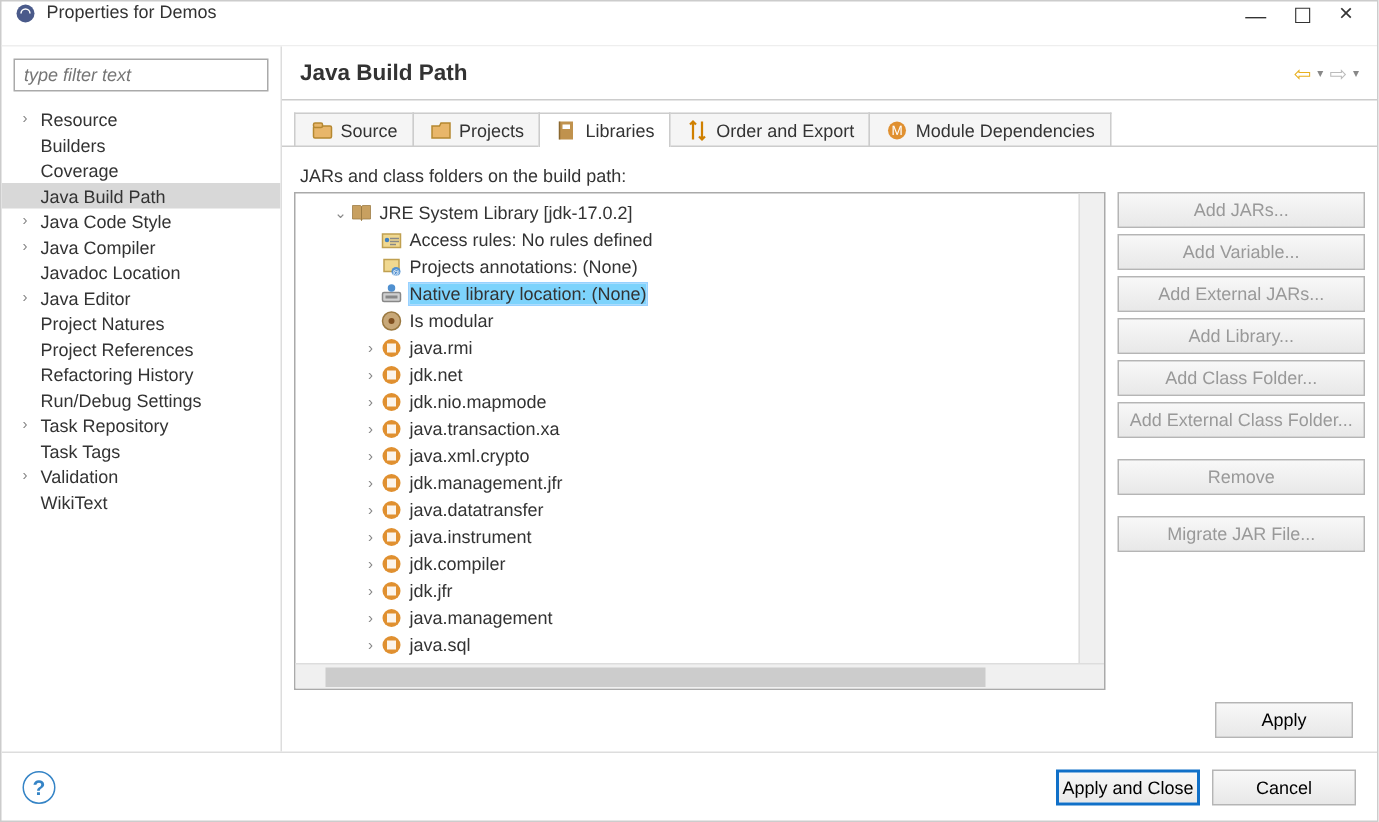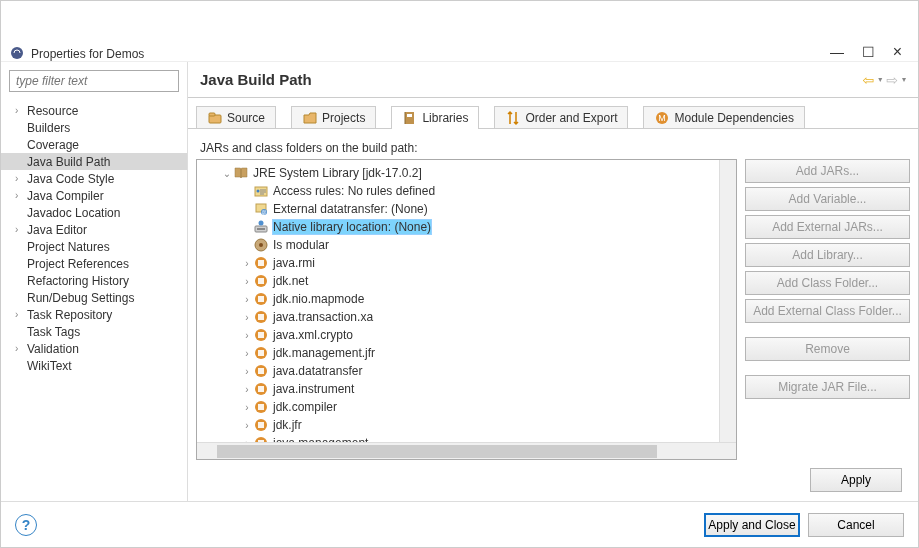--- a/index.html
+++ b/index.html
@@ -11,24 +11,23 @@
       width: 919px;
       height: 548px;
       overflow: hidden;
       border: 1px solid #ccc;
       display: flex;
       flex-direction: column;
     }
     .titlebar {
       height: 30px;
       display: flex;
-      align-items: flex-end;
+      align-items: flex-start;
       padding: 0 8px;
       border-bottom: 1px solid #eee;
-      margin-top: 31px;
     }
     .titlebar .icon { width: 16px; height: 16px; margin-right: 6px; }
     .titlebar .title { flex: 1; font-size: 12px; }
     .titlebar .win-controls { display: flex; gap: 18px; align-items: center; padding-right: 8px; }
     .titlebar .win-controls span { font-size: 14px; cursor: pointer; color: #333; }
     .body {
       flex: 1;
       display: flex;
       min-height: 0;
     }
@@ -80,21 +79,21 @@
     .main-header h1 { font-size: 15px; font-weight: 600; flex: 1; }
     .nav-arrows { display: flex; gap: 4px; align-items: center; }
     .nav-arrows span { font-size: 14px; cursor: pointer; }
     .nav-arrows .back { color: #e8b020; }
     .nav-arrows .fwd { color: #bbb; }
     .nav-arrows .dd { color: #888; font-size: 8px; }
     .tabs-row {
       display: flex;
       align-items: flex-end;
       padding: 8px 8px 0 8px;
-      gap: 16px;
+      gap: 0;
     }
     .tab {
       display: flex;
       align-items: center;
       gap: 4px;
       padding: 3px 10px;
       border: 1px solid #ccc;
       border-bottom: none;
       background: #f5f5f5;
       cursor: pointer;
@@ -378,21 +377,21 @@
                   </div>
                   <div class="lib-row" style="padding-left: 44px;">
                     <span class="expander"></span>
                     <span class="lib-icon">
                       <svg width="16" height="16">
                         <rect x="3" y="3" width="10" height="8" fill="#f0d890" stroke="#c0a050"></rect>
                         <circle cx="11" cy="11" r="3" fill="#5090d0"></circle>
                         <text x="11" y="13" font-size="5" text-anchor="middle" fill="#fff">@</text>
                       </svg>
                     </span>
-                    <span class="lib-label">External datatransfer: (None)</span>
+                    <span class="lib-label">Projects annotations: (None)</span>
                   </div>
                   <div class="lib-row selected" style="padding-left: 44px;">
                     <span class="expander"></span>
                     <span class="lib-icon">
                       <svg width="16" height="16">
                         <rect x="2" y="7" width="12" height="6" rx="1" fill="#d0d0d0" stroke="#888"></rect>
                         <rect x="4" y="9" width="8" height="2" fill="#888"></rect>
                         <circle cx="8" cy="4" r="2.5" fill="#5090d0"></circle>
                       </svg>
                     </span>

